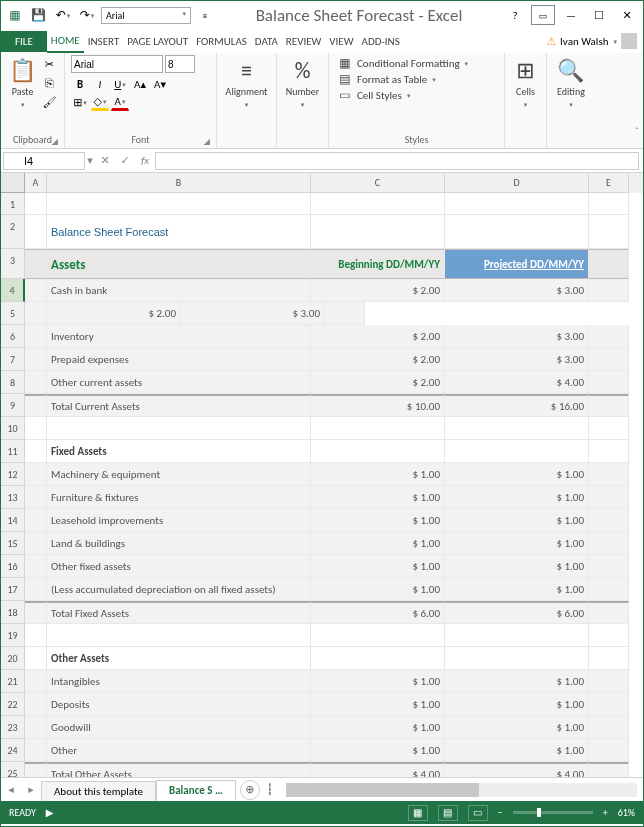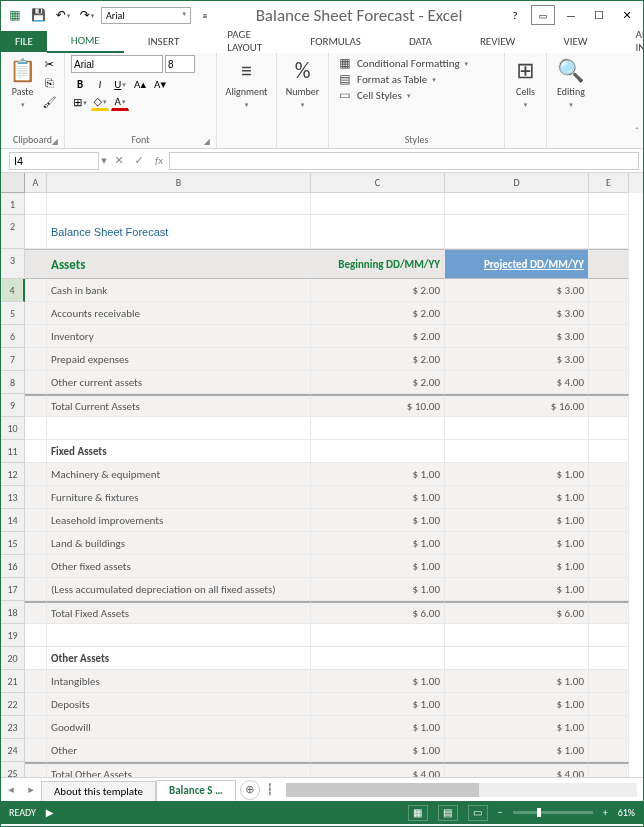--- a/index.html
+++ b/index.html
@@ -2,40 +2,40 @@
 <html><head>
 <meta charset="utf-8">
 <style>
 * { box-sizing: border-box; margin: 0; padding: 0; }
 body { font-family: "Segoe UI", Calibri, Arial, sans-serif; font-size: 11px; background: #fff; width: 644px; height: 827px; overflow: hidden; border: 1px solid #217346; position: relative; }
 .titlebar { height: 28px; background: #fff; display: flex; align-items: center; padding: 0 4px; gap: 4px; }
 .titlebar .qicon { width: 20px; height: 20px; display: flex; align-items: center; justify-content: center; cursor: pointer; font-size: 12px; }
 .titlebar .title { flex: 1; text-align: center; color: #666; font-size: 17px; }
 .titlebar .winbtn { width: 24px; height: 20px; display: flex; align-items: center; justify-content: center; cursor: pointer; font-size: 11px; }
 .menubar { height: 24px; background: #fff; display: flex; align-items: center; font-size: 11px; }
-.menubar .tab { padding: 4px 24px; cursor: pointer; color: #444; }
+.menubar .tab { padding: 4px 4px; cursor: pointer; color: #444; }
 .menubar .tab.file { background: #217346; color: #fff; padding: 4px 14px; }
 .menubar .tab.active { color: #217346; border-bottom: 2px solid #217346; }
 .menubar .user { margin-left: auto; display: flex; align-items: center; gap: 4px; padding-right: 6px; }
 .menubar .user .avatar { width: 16px; height: 16px; background: #ccc; }
 .ribbon { height: 96px; background: #f9f9f9; border-bottom: 1px solid #d4d4d4; display: flex; }
 .rgroup { border-right: 1px solid #e1e1e1; padding: 2px 6px 0 6px; display: flex; flex-direction: column; justify-content: space-between; }
 .rgroup .glabel { text-align: center; font-size: 10px; color: #666; padding: 2px 0; position: relative; }
 .rgroup .glabel .dlg { position: absolute; right: 0; bottom: 2px; font-size: 8px; color: #888; cursor: pointer; }
 .bigbtn { display: flex; flex-direction: column; align-items: center; gap: 2px; padding: 2px; cursor: pointer; font-size: 10px; color: #444; }
 .bigbtn .ico { font-size: 22px; height: 26px; display: flex; align-items: center; }
 .bigbtn .arrow { font-size: 7px; color: #777; }
 .fontbox { display: flex; gap: 2px; margin-bottom: 2px; }
 .fontbox select, .fontbox input { font-size: 10px; border: 1px solid #aaa; padding: 1px 2px; height: 18px; }
 .btnrow { display: flex; gap: 2px; }
 .sbtn { width: 18px; height: 18px; display: flex; align-items: center; justify-content: center; cursor: pointer; font-size: 11px; border: 1px solid transparent; }
 .styleitem { display: flex; align-items: center; gap: 4px; padding: 1px 2px; cursor: pointer; font-size: 11px; color: #444; }
 .styleitem .ico { width: 16px; text-align: center; font-size: 12px; }
 .namebox-bar { height: 24px; background: #fff; border-bottom: 1px solid #d4d4d4; display: flex; align-items: center; }
-.namebox { width: 90px; border: 1px solid #ccc; padding: 2px 4px; font-size: 11px; margin-left: 8px; }
+.namebox { width: 82px; border: 1px solid #ccc; padding: 2px 20px; font-size: 11px; margin-left: 2px; }
 .fx-btn { width: 20px; height: 20px; display: flex; align-items: center; justify-content: center; cursor: pointer; color: #888; }
 .formula-bar { flex: 1; border: 1px solid #ccc; padding: 2px 4px; font-size: 11px; min-height: 18px; margin-right: 4px; }
 .grid-wrap { position: relative; height: 604px; overflow: hidden; }
 .colheads { display: flex; height: 20px; background: #f0f0f0; }
 .colheads .ch { border-right: 1px solid #d4d4d4; border-bottom: 1px solid #d4d4d4; text-align: center; font-size: 10px; color: #555; line-height: 20px; }
 .colheads .corner { width: 24px; background: #e8e8e8; border-right: 1px solid #aaa; border-bottom: 1px solid #aaa; }
 .rows { overflow-y: auto; height: 584px; }
 .row { display: flex; height: 23px; }
 .row .rh { width: 24px; background: #f0f0f0; border-right: 1px solid #d4d4d4; border-bottom: 1px solid #d4d4d4; text-align: center; font-size: 10px; color: #555; line-height: 23px; }
 .row .rh.sel { background: #d5e3cf; border-right: 2px solid #217346; }
@@ -260,21 +260,20 @@
         <div class="rh sel">4</div>
     <div class="cell cA"></div>
     <div class="cell cB">Cash in bank</div>
     <div class="cell cC">$ 2.00</div>
     <div class="cell cD">$ 3.00</div>
     <div class="cell cE"></div>
       </div>
       <div class="row data-row">
         <div class="rh">5</div>
     <div class="cell cA"></div>
-    <div class="cell cB">Accounts receivable</div>
     <div class="cell cC">$ 2.00</div>
     <div class="cell cD">$ 3.00</div>
     <div class="cell cE"></div>
       </div>
       <div class="row data-row">
         <div class="rh">6</div>
     <div class="cell cA"></div>
     <div class="cell cB">Inventory</div>
     <div class="cell cC">$ 2.00</div>
     <div class="cell cD">$ 3.00</div>

